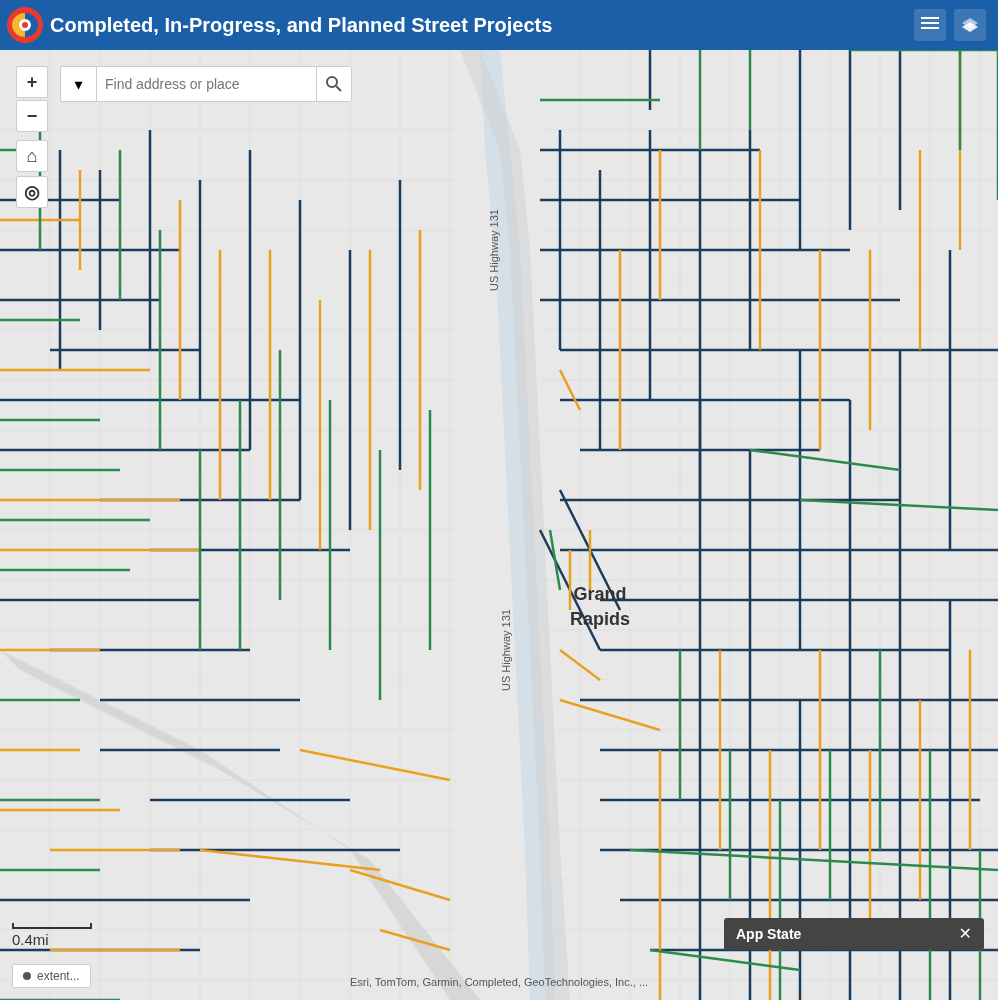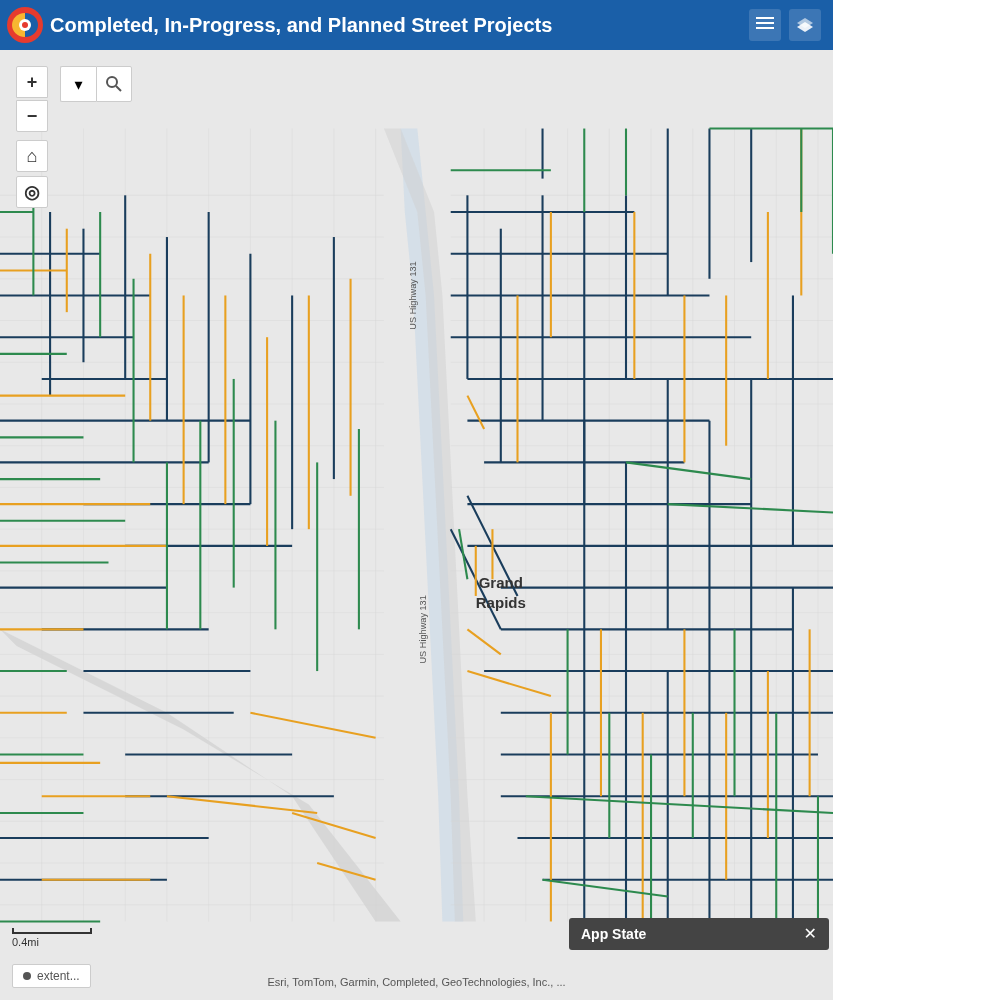--- a/index.html
+++ b/index.html
@@ -1,18 +1,18 @@
 <!DOCTYPE html>
 <html><head>
   <meta charset="utf-8">
   <style>
     * { margin: 0; padding: 0; box-sizing: border-box; }
     body { width: 998px; height: 1000px; overflow: hidden; font-family: Arial, sans-serif; }
 
-    #app { width: 833px; height: 1000px; position: relative; }
+    #app { width: 998px; height: 1000px; position: relative; }
 
     
     #header {
       position: absolute; top: 0; left: 0; width: 100%; height: 50px;
       background: #1a5fa8; display: flex; align-items: center; z-index: 100;
     }
     #logo {
       width: 50px; height: 50px; display: flex; align-items: center; justify-content: center; flex-shrink: 0;
     }
     .logo-svg { width: 36px; height: 36px; }
@@ -71,21 +71,21 @@
     
     #scale-bar {
       position: absolute; bottom: 52px; left: 12px; z-index: 50;
       display: flex; flex-direction: column; align-items: flex-start;
     }
     #scale-line {
       width: 80px; height: 6px;
       border: 2px solid #333; border-top: none;
     }
     #scale-label {
-      font-size: 11px; color: #333; margin-top: 2px;
+      font-size: 15px; color: #333; margin-top: 2px;
     }
 
     
     #loading-bar {
       position: absolute; bottom: 12px; left: 12px; z-index: 50;
       background: white; border: 1px solid #ccc; padding: 4px 10px;
       font-size: 12px; color: #555; display: flex; align-items: center; gap: 6px;
       border-radius: 2px;
     }
     .loading-dot {
@@ -95,21 +95,21 @@
     @keyframes pulse { 0%,100%{opacity:1} 50%{opacity:0.3} }
 
     
     #attribution {
       position: absolute; bottom: 12px; left: 50%; transform: translateX(-50%);
       font-size: 11px; color: #555; z-index: 50; white-space: nowrap;
     }
 
     
     #app-state-popup {
-      position: absolute; bottom: 50px; right: 4px; z-index: 200;
+      position: absolute; bottom: 50px; right: 14px; z-index: 200;
       width: 260px; background: #333; border-radius: 3px; overflow: hidden;
     }
     #popup-header {
       background: #444; padding: 8px 12px; display: flex; justify-content: space-between; align-items: center;
     }
     #popup-title { color: white; font-size: 14px; font-weight: 600; }
     #popup-close {
       color: white; cursor: pointer; font-size: 16px; background: none; border: none; line-height: 1;
     }
     #popup-body {
@@ -394,20 +394,21 @@
       <button id="zoom-in" class="map-ctrl-btn">+</button>
       <button id="zoom-out" class="map-ctrl-btn">−</button>
       <button id="home-btn" class="map-ctrl-btn">⌂</button>
       <button class="map-ctrl-btn">◎</button>
     </div>
 
     <div id="search-bar">
       <div id="search-dropdown">
         <span>▾</span>
       </div>
+      <input id="search-input" type="text" placeholder="Find address or place" style="">
       <button id="search-btn">
         <svg width="16" height="16" viewBox="0 0 16 16" fill="#555">
           <circle cx="6" cy="6" r="5" stroke="#555" stroke-width="2" fill="none"></circle>
           <line x1="10" y1="10" x2="15" y2="15" stroke="#555" stroke-width="2"></line>
         </svg>
       </button>
     </div>
 
     <div id="scale-bar">
       <div id="scale-line"></div>

